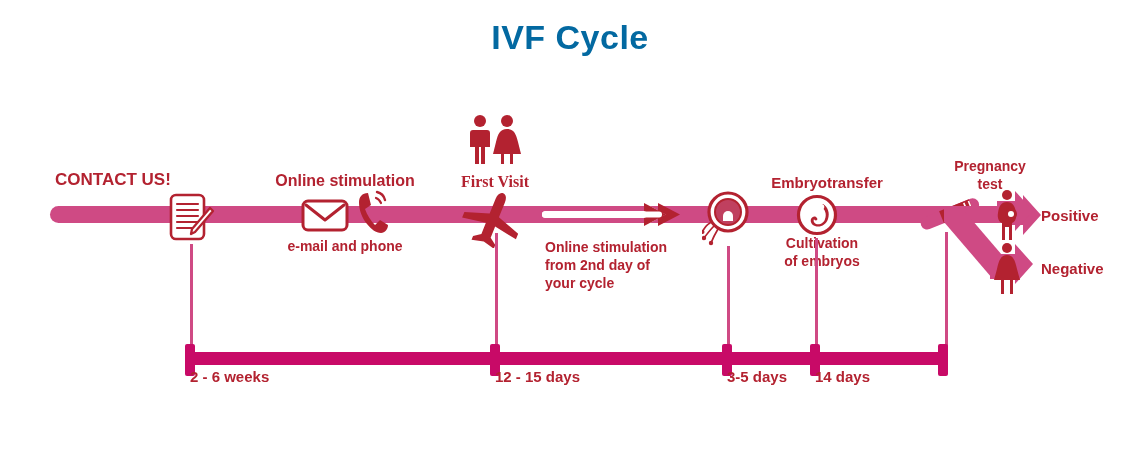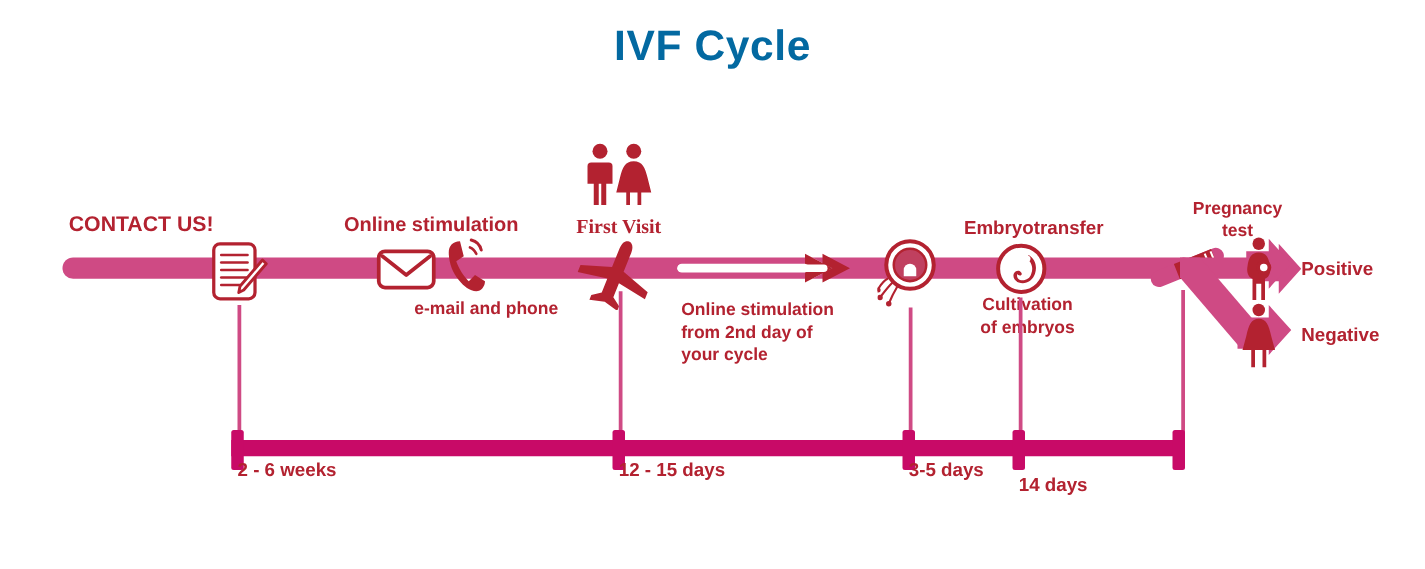--- a/index.html
+++ b/index.html
@@ -90,21 +90,21 @@
   <div class="lbl online-label lbl-center" style="left:345px;">Online stimulation</div>
   <svg class="icon" style="left:300px;top:195px;" width="50" height="40" viewBox="0 0 50 40">
     <rect x="3" y="6" width="44" height="29" rx="5" fill="#ffffff" stroke="#b32230" stroke-width="3"></rect>
     <path d="M6 10 L25 25 L44 10" fill="none" stroke="#b32230" stroke-width="3" stroke-linecap="round" stroke-linejoin="round"></path>
   </svg>
   <svg class="icon" style="left:355px;top:190px;" width="34" height="46" viewBox="0 0 34 46">
     <path d="M13 3 C7 3 4 7 4 12 C4 20 7 28 12 34 C16 39 21 43 26 43 C30 43 33 39 33 35 L25 30 L20 35 C16 31 12 25 10 19 L16 15 Z" fill="#b32230"></path>
     <path d="M22 2 C26 3 29 6 30 10" fill="none" stroke="#b32230" stroke-width="2.4" stroke-linecap="round"></path>
     <path d="M21 8 C24 9 25 11 26 13" fill="none" stroke="#b32230" stroke-width="2.2" stroke-linecap="round"></path>
   </svg>
-  <div class="lbl online-sub lbl-center" style="left:345px;margin-left:44px;">e-mail and phone</div>
+  <div class="lbl online-sub lbl-center" style="left:345px;">e-mail and phone</div>
 
   <svg class="icon" style="left:466px;top:114px;" width="58" height="52" viewBox="0 0 58 52">
 
     <circle cx="14" cy="7" r="6" fill="#b32230"></circle>
     <path d="M7 16 h14 a3 3 0 0 1 3 3 v14 h-5 v17 h-4 v-17 h-2 v17 h-4 v-17 h-5 v-14 a3 3 0 0 1 3 -3 z" fill="#b32230"></path>
 
     <circle cx="41" cy="7" r="6" fill="#b32230"></circle>
     <path d="M41 15 c7 0 9 5 11 13 l3 12 h-8 v10 h-3 v-10 h-6 v10 h-3 v-10 h-8 l3 -12 c2 -8 4 -13 11 -13 z" fill="#b32230"></path>
   </svg>
   <div class="lbl firstvisit-label lbl-center" style="left:495px;">First Visit</div>
@@ -202,15 +202,15 @@
   <div class="scale-bar"></div>
   <div class="scale-tick" style="left:185px;"></div>
   <div class="scale-tick" style="left:490px;"></div>
   <div class="scale-tick" style="left:722px;"></div>
   <div class="scale-tick" style="left:810px;"></div>
   <div class="scale-tick" style="left:938px;"></div>
 
   <div class="scale-label" style="left:190px;width:300px;">2 - 6 weeks</div>
   <div class="scale-label" style="left:495px;width:227px;">12 - 15 days</div>
   <div class="scale-label" style="left:727px;width:83px;">3-5 days</div>
-  <div class="scale-label" style="left:815px;width:123px;margin-top:12px;">14 days</div>
+  <div class="scale-label" style="left:815px;width:123px;">14 days</div>
 
 </div>
 
 </body></html>

